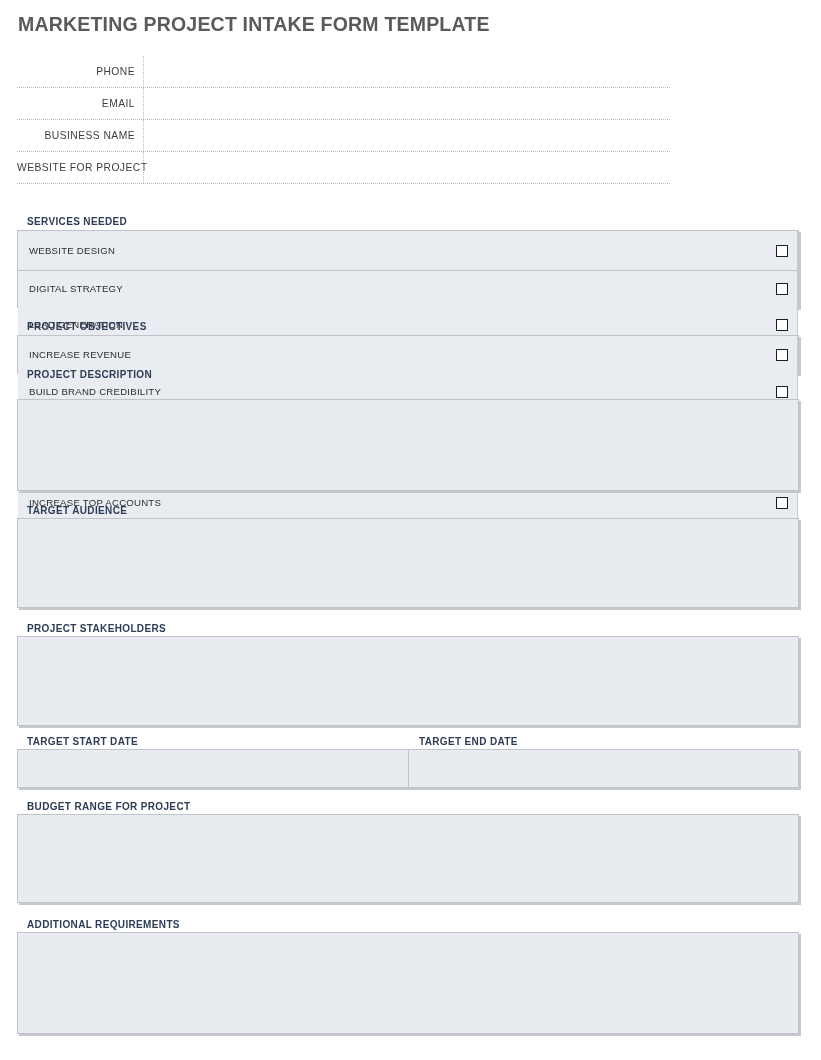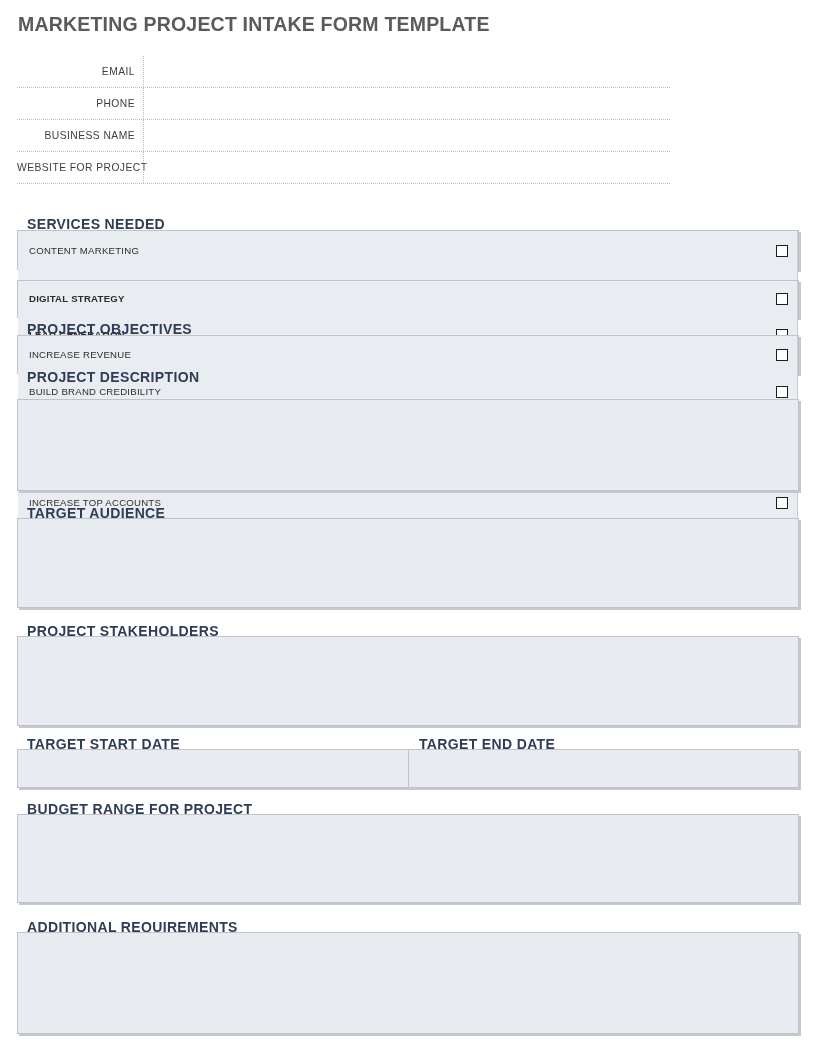--- a/index.html
+++ b/index.html
@@ -68,21 +68,21 @@
     font-size: 10.5px;
     padding-left: 10px;
     display: flex;
     align-items: center;
     color: #333;
   }
 
   
   .section-heading {
     position: absolute;
-    font-size: 14px;
+    font-size: 10px;
     font-weight: bold;
     letter-spacing: 0.35px;
     color: #2e3d55;
     white-space: nowrap;
   }
   .cb-col {
     flex: 1 1 0;
     box-sizing: border-box;
     border-right: 1px solid #c8ccd2;
     border-bottom: 1px solid #c8ccd2;
@@ -158,50 +158,46 @@
 <body>
 
 <div class="page">
 
   <div class="form-title">MARKETING PROJECT INTAKE FORM TEMPLATE</div>
 
   <div class="contact-block">
 
 
     <div class="contact-row">
+      <div class="contact-label">PHONE</div>
+      <div class="contact-value"></div>
+    </div>
+
+    <div class="contact-row">
       <div class="contact-label">EMAIL</div>
-      <div class="contact-value"></div>
-    </div>
-
-    <div class="contact-row">
-      <div class="contact-label">PHONE</div>
       <div class="contact-value"></div>
     </div>
 
     <div class="contact-row">
       <div class="contact-label">BUSINESS NAME</div>
       <div class="contact-value"></div>
     </div>
 
     <div class="contact-row">
       <div class="contact-label">WEBSITE FOR PROJECT</div>
       <div class="contact-value"></div>
     </div>
 
   </div>
 
   <div class="section-heading" style="left:27px; top:216px;">SERVICES NEEDED</div>
 
   <div class="grid-wrap" style="left:17px; top:230px; width:782px; height:40px;">
     <div class="cb-row">
       <div class="cb-col" style="border-bottom:none;">
-        <span class="cb-label">CONTENT MARKETING</span>
-        <span class="checkbox"></span>
-      </div>
-      <div class="cb-col" style="border-bottom:none;">
         <span class="cb-label">WEBSITE DESIGN</span>
         <span class="checkbox"></span>
       </div>
       <div class="cb-col" style="border-bottom:none;">
         <span class="cb-label">SEARCH ENGINE OPTIMIZATION</span>
         <span class="checkbox"></span>
       </div>
       <div class="cb-col" style="border-bottom:none;">
         <span class="cb-label">BRAND DEVELOPMENT</span>
         <span class="checkbox"></span>
@@ -210,21 +206,21 @@
         <span class="cb-label">SOCIAL MEDIA</span>
         <span class="checkbox"></span>
       </div>
       <div class="cb-col" style="border-bottom:none;">
         <span class="cb-label">PAY PER CLICK/ SEM</span>
         <span class="checkbox"></span>
       </div>
     </div>
   </div>
 
-  <div class="grid-wrap" style="left:17px; top:280px; width:782px; height:38px;font-weight:bold;">
+  <div class="grid-wrap" style="left:17px; top:270px; width:782px; height:38px;">
     <div class="cb-row">
       <div class="cb-col" style="height:36px; border-bottom:none;">
         <span class="cb-label">DIGITAL STRATEGY</span>
         <span class="checkbox"></span>
       </div>
       <div class="cb-col" style="height:36px; border-bottom:none;">
         <span class="cb-label">LEAD GENERATION</span>
         <span class="checkbox"></span>
       </div>
       <div class="cb-col" style="height:36px; border-bottom:none;">

